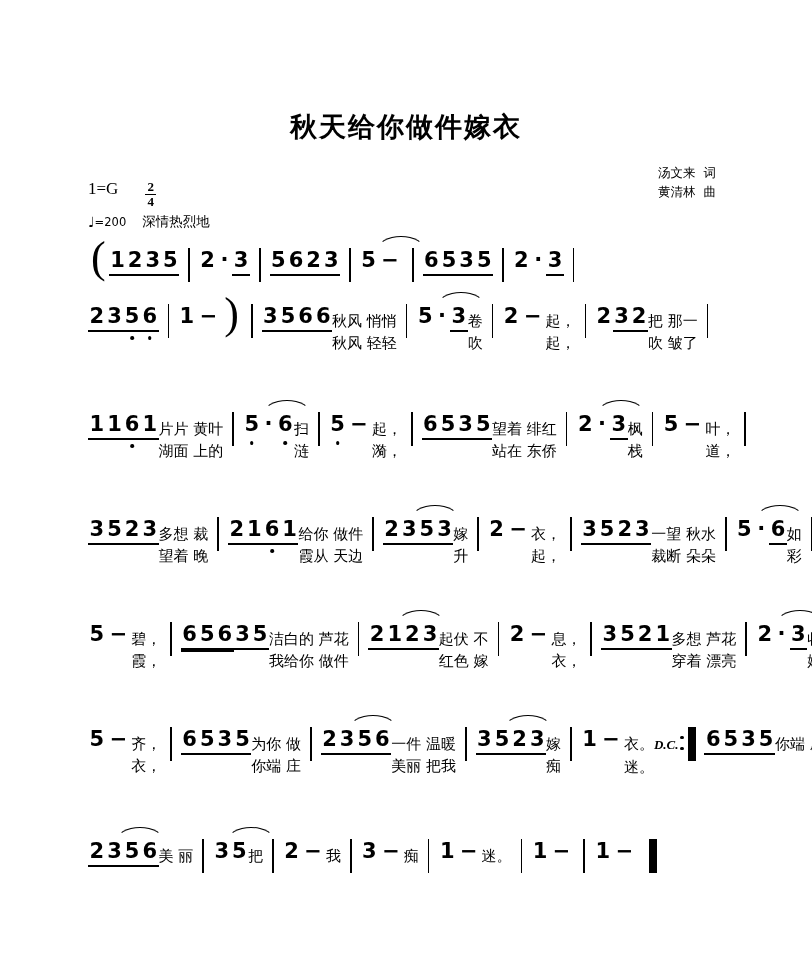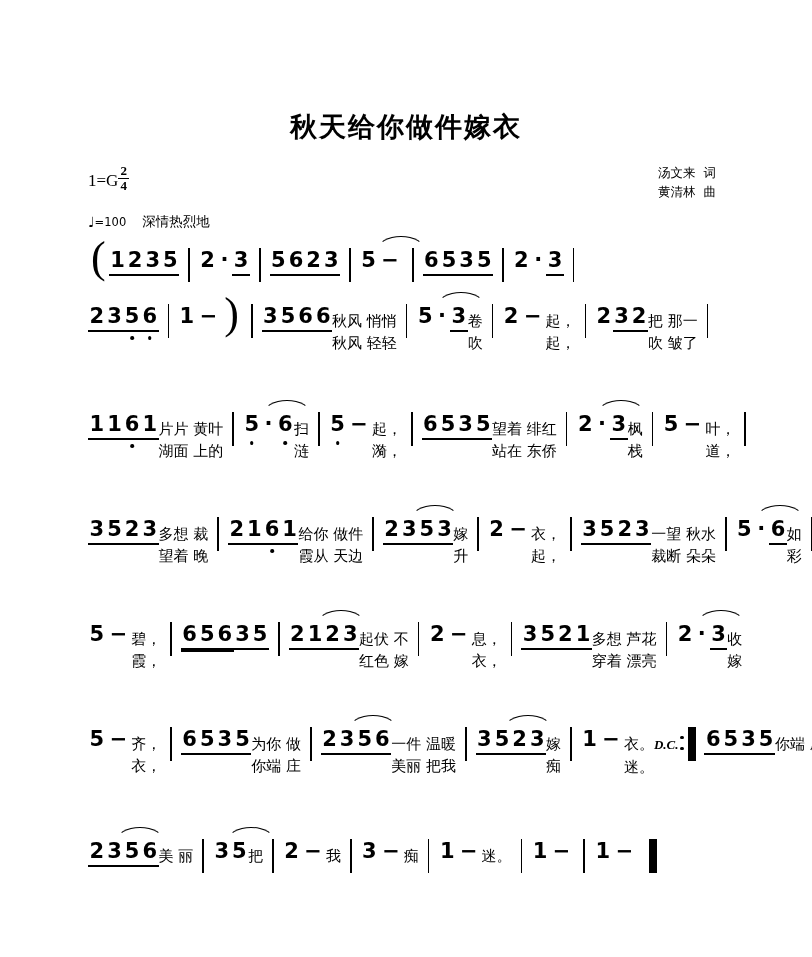--- a/index.html
+++ b/index.html
@@ -34,26 +34,26 @@
   }
 
   .meta-row {
     position: relative;
     height: 64px;
     margin-top: 18px;
   }
   .keysig {
     position: absolute;
     left: 88px;
-    top: 0;
+    top: 16px;
     font-size: 17px;
     font-family: "Liberation Serif", serif;
     display: flex;
-    align-items: flex-end;
-    gap: 0;
+    align-items: flex-start;
+    gap: 27px;
   }
   .keysig .eq { letter-spacing: 0px; }
   .timesig {
     display: inline-block;
     text-align: center;
     font-weight: bold;
     font-size: 13px;
     line-height: 1.05;
     position: relative;
     top: 1px;
@@ -267,21 +267,21 @@
     <div class="credits">
       <div>
         <span>汤文来</span><span class="role">词</span>
       </div>
       <div>
         <span>黄清林</span><span class="role">曲</span>
       </div>
     </div>
 
     <div class="tempo-row">
-      <span class="tempo-mark"><span class="note">♩</span><span>=100</span></span>
+      <span class="tempo-mark"><span class="note">♩</span><span>=200</span></span>
       <span class="expression">深情热烈地</span>
     </div>
   </div>
 
   <div class="music" id="music-body">
       <div class="row" style="height: 56px;">
         <div class="mrow">
           <span class="paren">(</span>
           <div class="measure">
             <div class="nums">
@@ -695,20 +695,24 @@
               <span class="beam2 group" style="display: inline-flex;">
                 <span class="n">6</span>
                 <span class="n">5</span>
                 <span class="n">6</span>
               </span>
               <span class="beam1 group" style="display: inline-flex;">
                 <span class="n">3</span>
                 <span class="n">5</span>
               </span>
             </div>
+            <div class="lyrics">
+              <div class="ly">洁白的 芦花</div>
+              <div class="ly">我给你 做件</div>
+            </div>
           </div>
           <span class="barline"></span>
           <div class="measure">
             <div class="nums" style="position: relative;">
               <span class="beam1 group" style="display: inline-flex;">
                 <span class="n">2</span>
                 <span class="n">1</span>
               </span>
               <span class="beam1 group" style="display: inline-flex;">
                 <span class="n">2</span>

